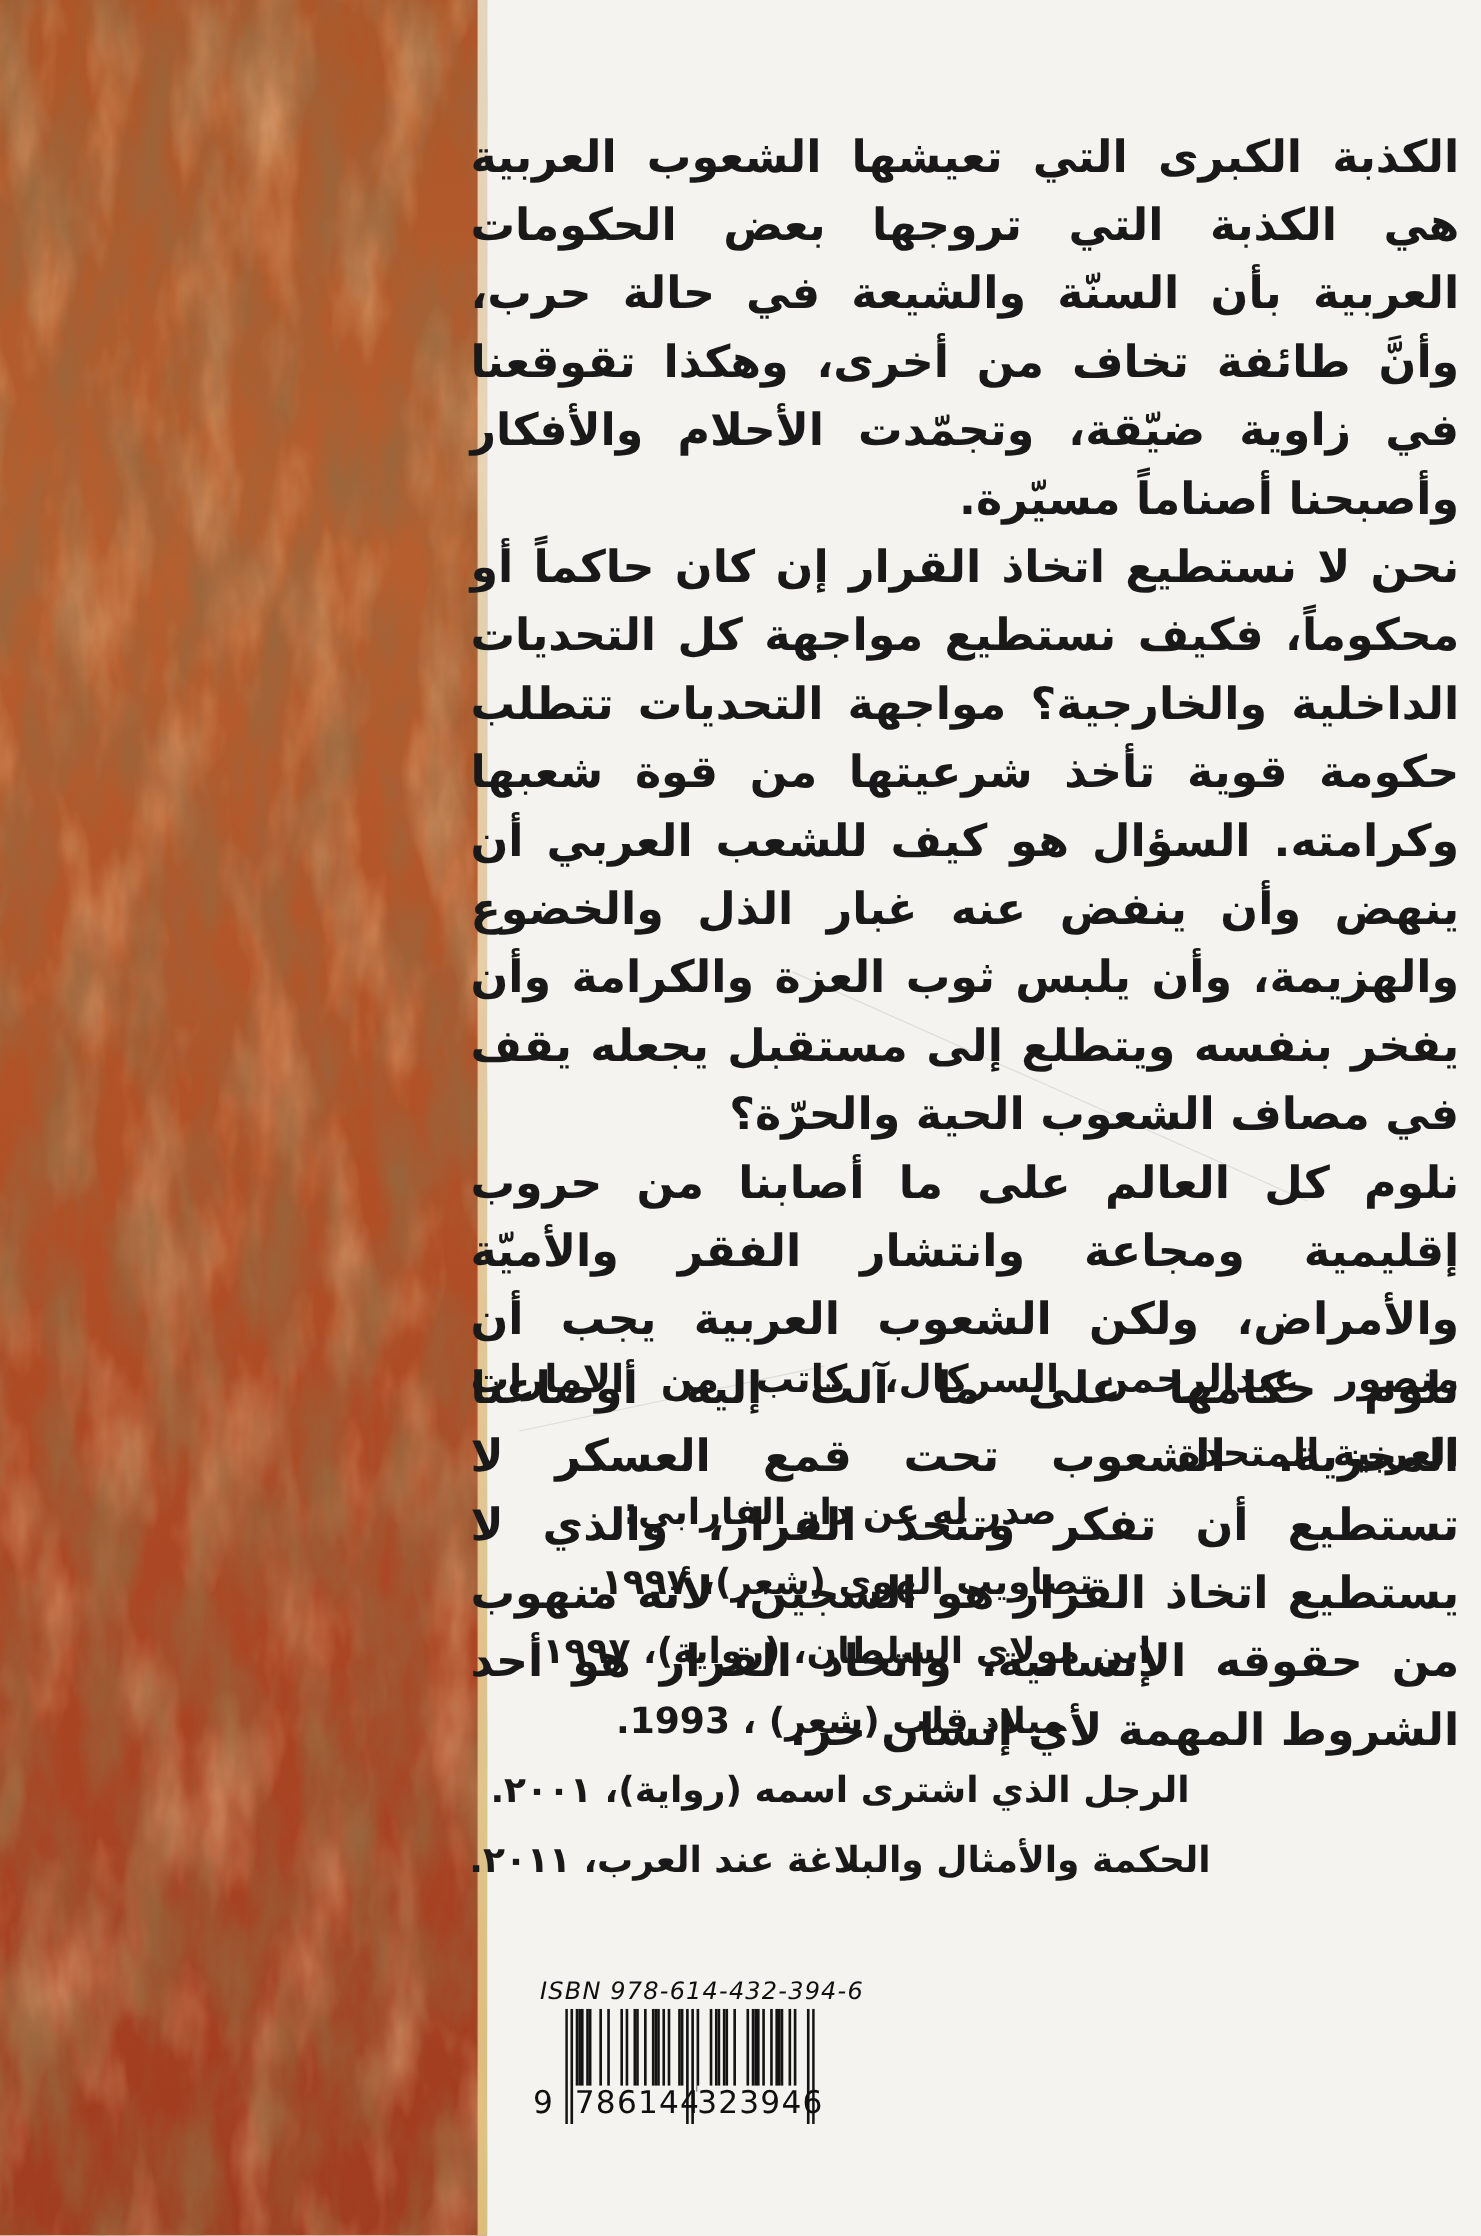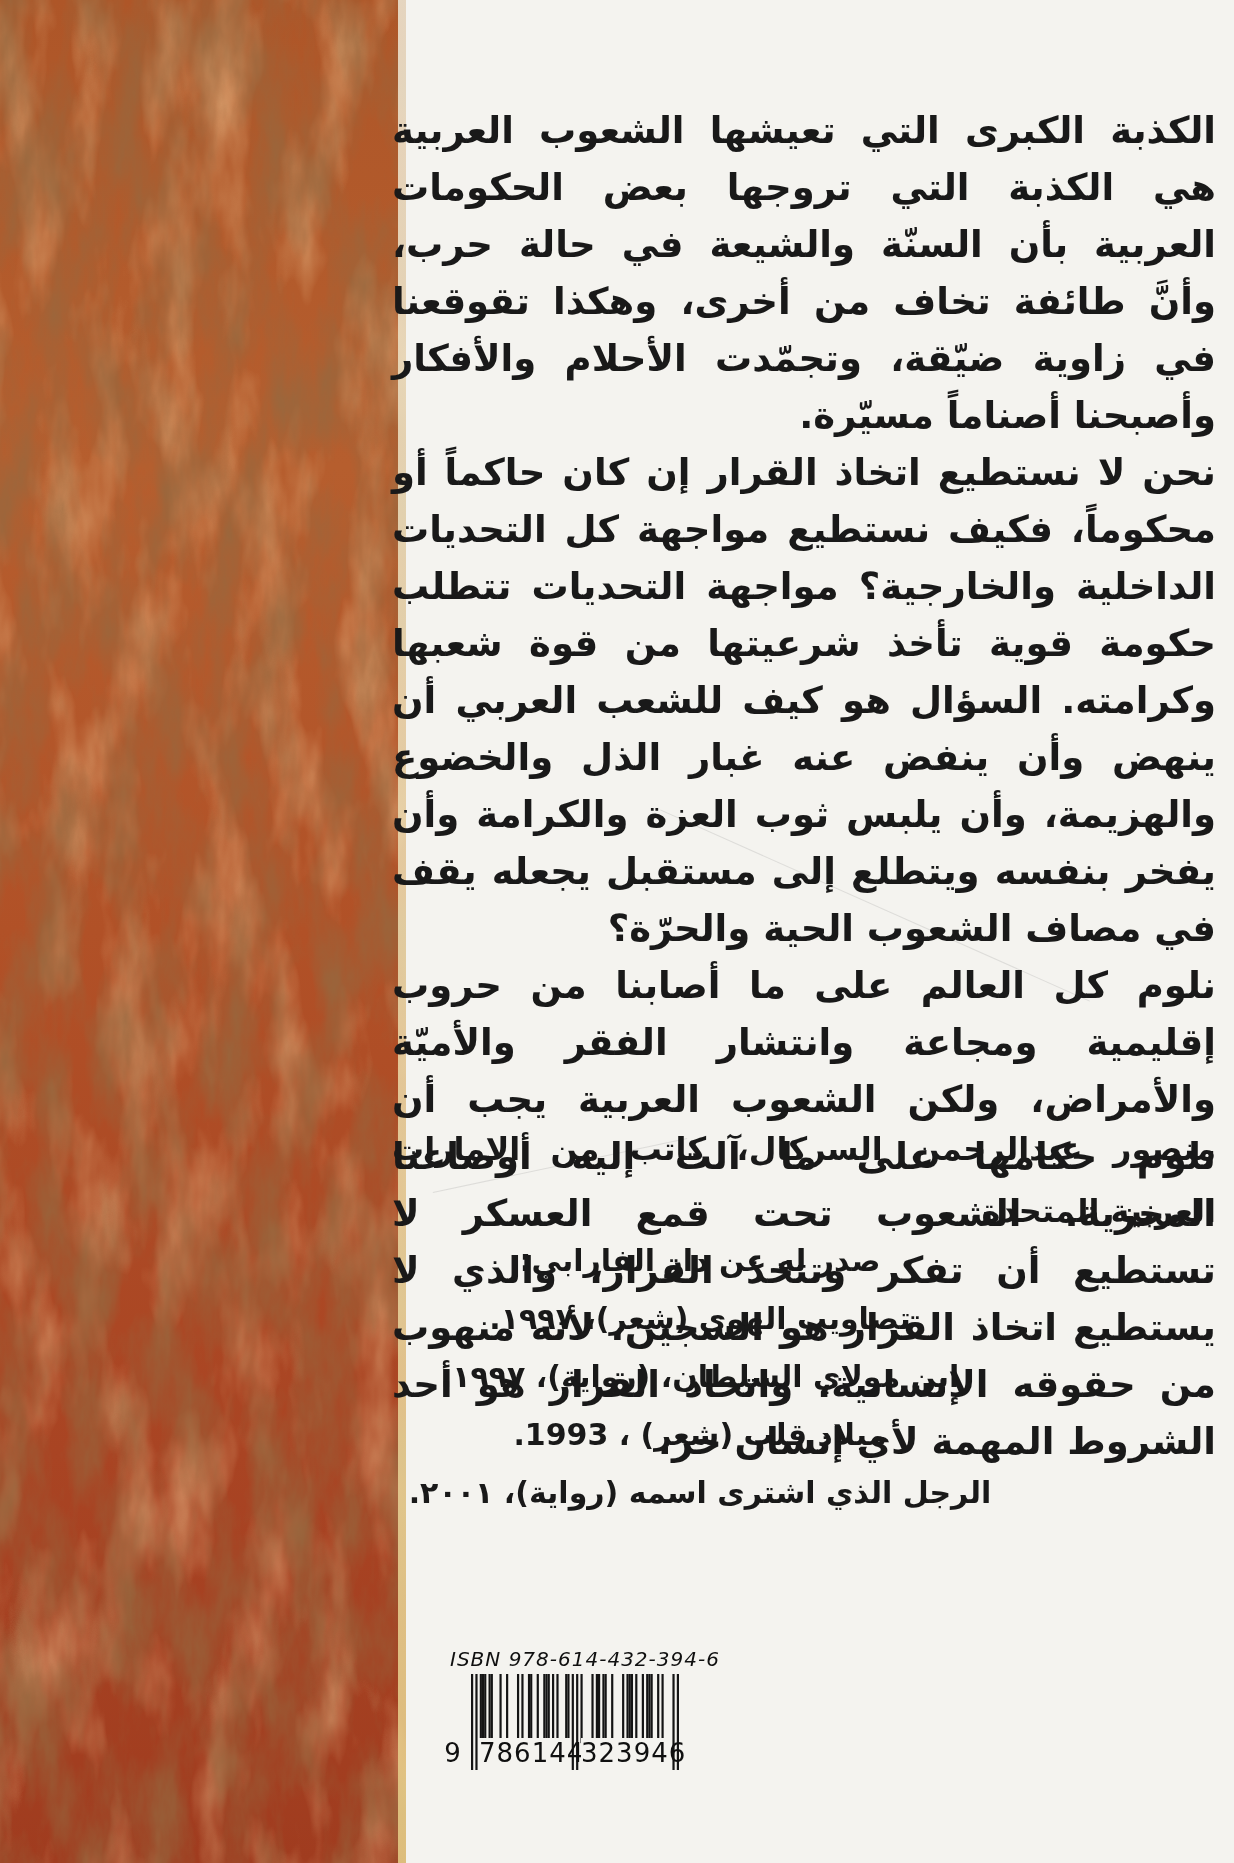--- a/index.html
+++ b/index.html
@@ -98,20 +98,21 @@
 </section>
 
 <section class="author">منصور عبدالرحمن السركال، كاتب من الامارات العربية المتحدة.</section>
 
 <section class="works">
   <div>صدر له عن دار الفارابي:</div>
   <div>تصاويب الهوى (شعر)، ١٩٩٧.</div>
   <div>ابن مولاي السلطان، (رواية)، ١٩٩٧.</div>
   <div>ميلاد قلب (شعر) ، 1993.</div>
   <div>الرجل الذي اشترى اسمه (رواية)، ٢٠٠١.</div>
+  <div>الحكمة والأمثال والبلاغة عند العرب، ٢٠١١.</div>
 </section>
 
 <section class="isbn-block">
   <div class="isbn-label">ISBN 978-614-432-394-6</div>
   <div class="barcode">
     <svg width="208" height="96" viewBox="0 0 95 100" preserveAspectRatio="none" xmlns="http://www.w3.org/2000/svg">
         <rect x="0" y="0" width="1" height="100" fill="#141414"></rect>
         <rect x="2" y="0" width="1" height="100" fill="#141414"></rect>
         <rect x="4" y="0" width="1" height="72" fill="#141414"></rect>
         <rect x="5" y="0" width="1" height="72" fill="#141414"></rect>

